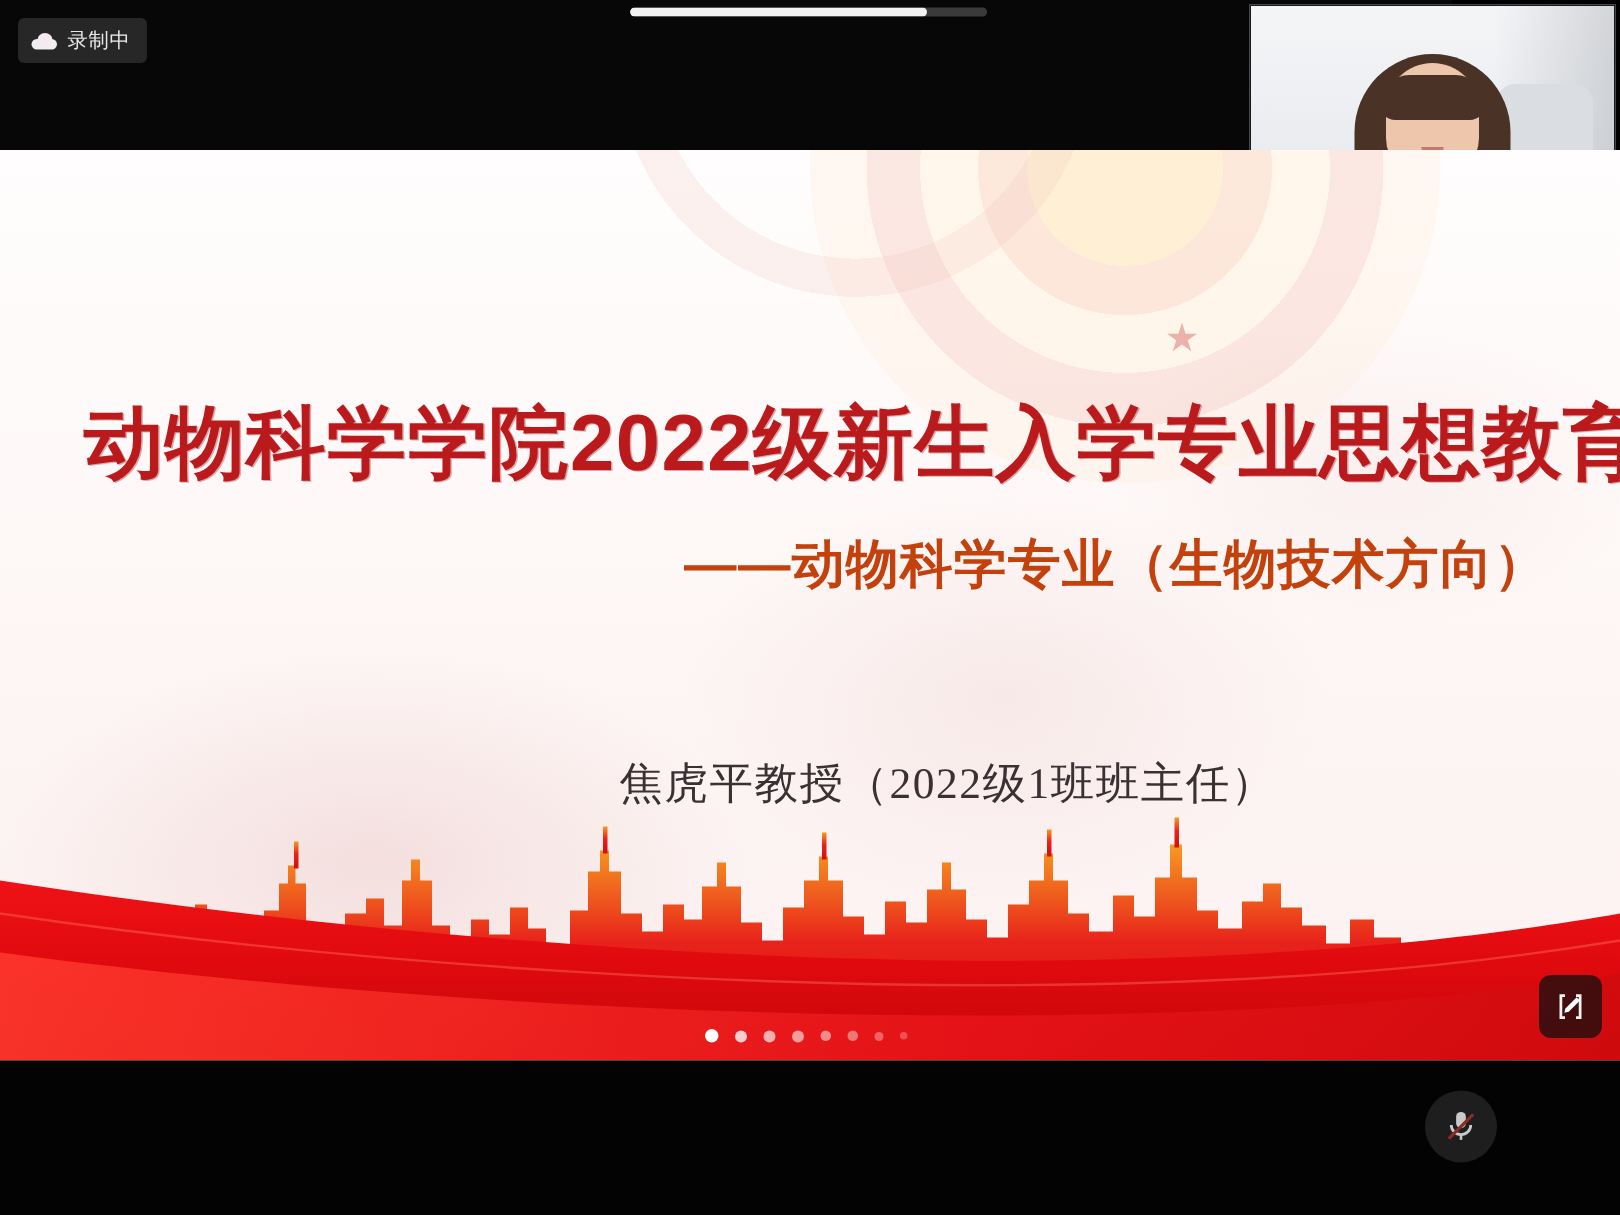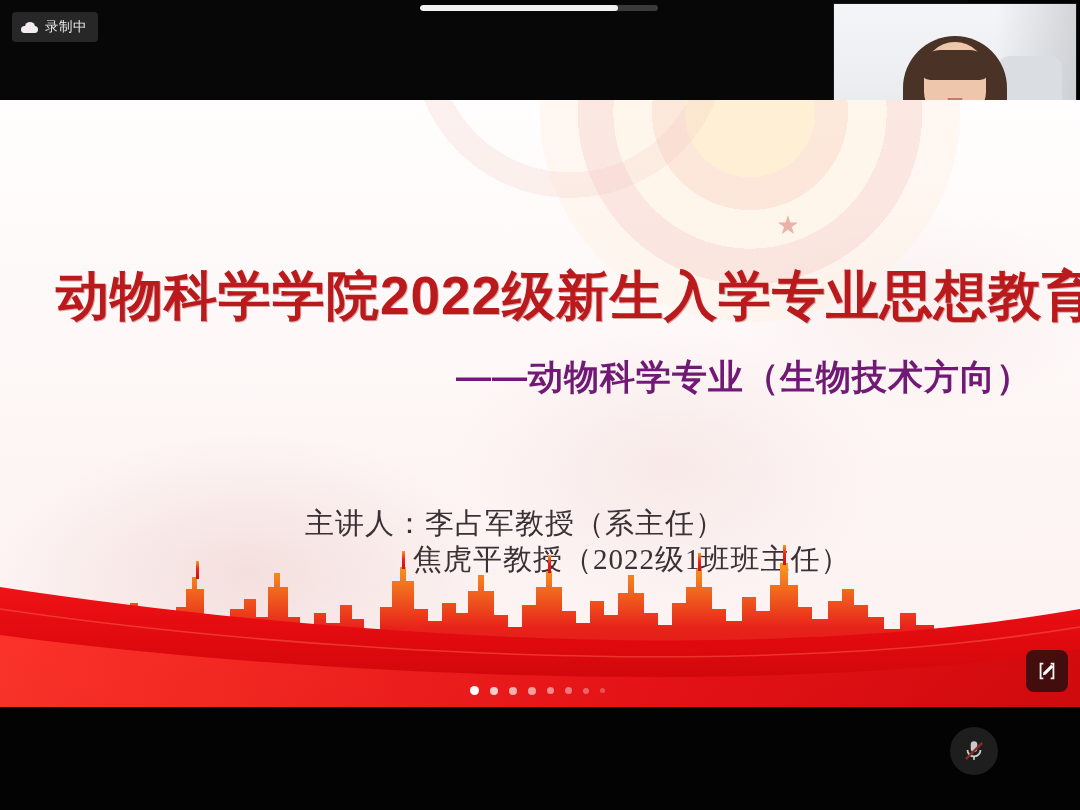--- a/index.html
+++ b/index.html
@@ -381,21 +381,21 @@
     font-size: 53px;
     font-weight: bold;
     letter-spacing: 1px;
     line-height: 1.05;
     white-space: nowrap;
     text-shadow: 1px 1px 0 rgba(150,20,22,.35);
   }
   .title-sub {
     position: absolute;
     right: 48px; top: 258px;
-    color: #701a75;
+    color: #c2410c;
     font-size: 35px;
     font-weight: bold;
     letter-spacing: 1px;
     line-height: 1.1;
     white-space: nowrap;
     margin-left: 10px;
   }
 
   .presenter {
     position: absolute;
@@ -506,21 +506,20 @@
     <div class="slide-bgtex"></div>
     <div class="rings"></div>
     <div class="rings2"></div>
     <div class="ring-star">★</div>
 
 
     <div class="title-main">动物科学学院2022级新生入学专业思想教育</div>
     <div class="title-sub">——动物科学专业（生物技术方向）</div>
 
     <div class="presenter">
-      <div>主讲人：李占军教授（系主任）</div>
       <div class="line2">焦虎平教授（2022级1班班主任）</div>
     </div>
 
     <div class="wave-wrap">
       <svg class="wave-svg" width="1080" height="190" viewBox="0 0 1080 190">
         <defs>
           <linearGradient id="gSky" x1="0" y1="1" x2="0" y2="0">
             <stop offset="0%" stop-color="#d40c10"></stop>
             <stop offset="55%" stop-color="#e8231b"></stop>
             <stop offset="100%" stop-color="#f79a20"></stop>

